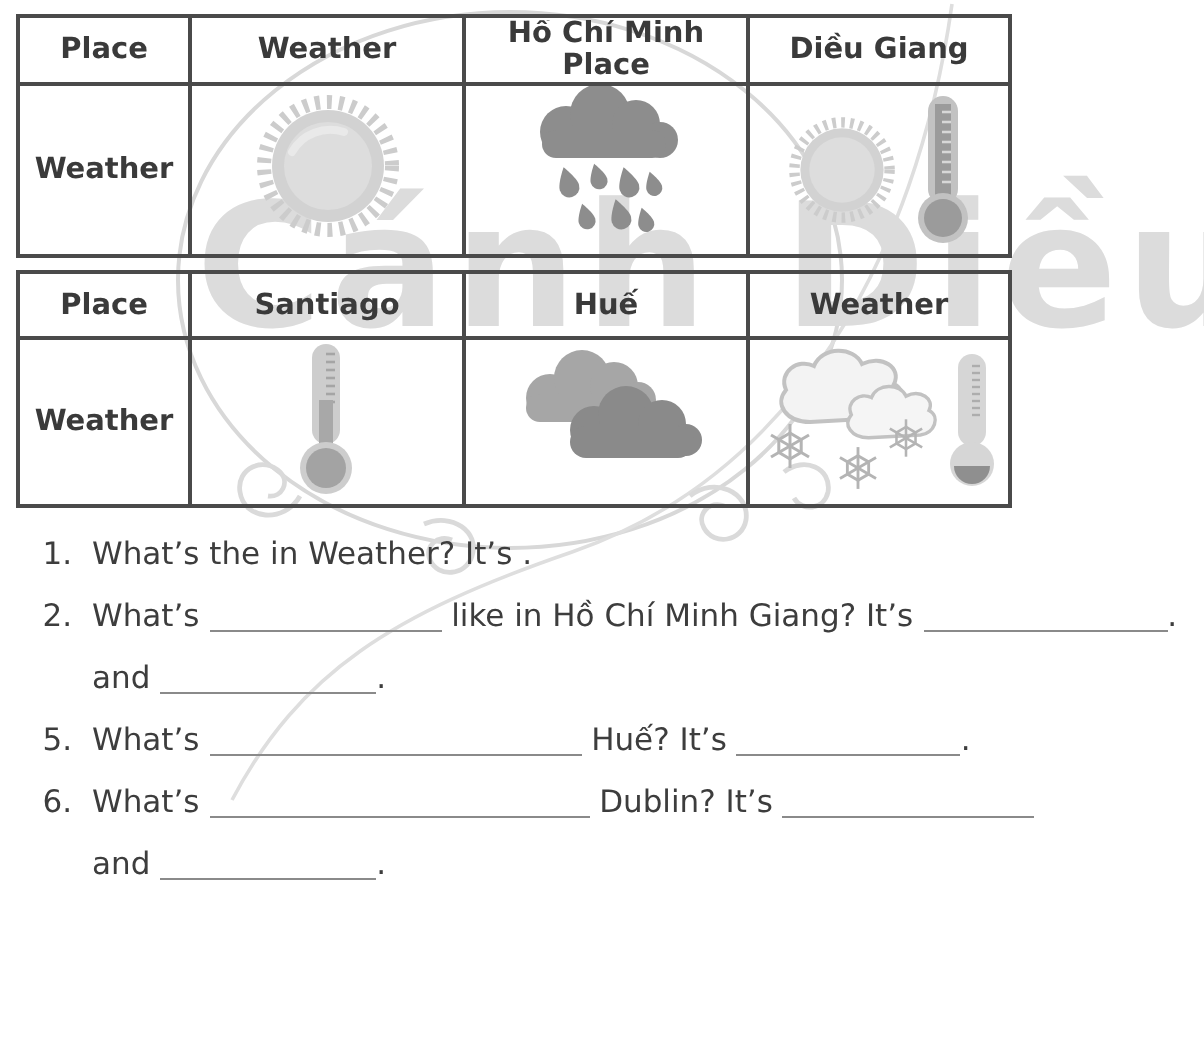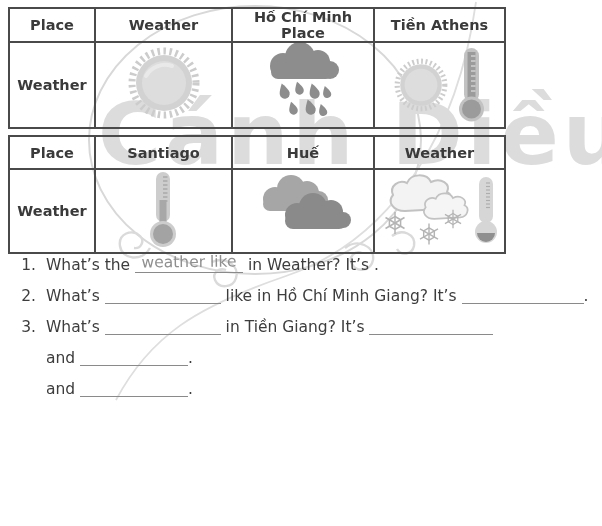--- a/index.html
+++ b/index.html
@@ -22,21 +22,21 @@
     background:transparent;
   }
   table.wtable td{
     border:2px solid #4a4a4a;text-align:center;vertical-align:middle;
     padding:0;overflow:hidden;
   }
   td.lbl{font-weight:bold;font-size:14.5px;color:#3a3a3a;border-radius:14px;}
   td.icon-cell{background:transparent;}
   .icon-pair{display:flex;align-items:center;justify-content:center;gap:6px;}
   
-  #questions{position:absolute;left:10px;top:250px;width:588px;z-index:1;}
+  #questions{position:absolute;left:10px;top:262px;width:588px;z-index:1;}
   .q-line{height:31px;line-height:31px;white-space:nowrap;font-size:15.5px;}
   .q-num{display:inline-block;width:26px;text-align:right;margin-right:10px;}
   .blank{
     display:inline-block;position:relative;height:20px;
     border-bottom:1.6px solid #8a8a8a;vertical-align:-3px;
   }
   .answer{
     position:absolute;left:0;right:0;bottom:2px;
     text-align:center;color:#8f8f8f;font-size:15.5px;line-height:16px;
     transform:rotate(-0.6deg);
@@ -64,21 +64,21 @@
       <col style="width:86px">
       <col style="width:137px">
       <col style="width:142px">
       <col style="width:131px">
     </colgroup>
   <tbody>
       <tr style="height:33px">
     <td class="lbl">Place</td>
     <td class="lbl">Weather</td>
     <td class="lbl">Hồ Chí Minh Place</td>
-    <td class="lbl">Tiền Athens</td>
+    <td class="lbl">Diều Giang</td>
   </tr>
   <tr style="height:84px">
     <td class="lbl">Weather</td>
     <td class="icon-cell">
       <svg width="78" height="78" viewBox="0 0 78 78">
         <circle cx="39" cy="39" r="32" fill="none" stroke="#cccccc" stroke-width="7" stroke-dasharray="2.5 3.5"></circle>
         <circle cx="39" cy="39" r="28" fill="#d2d2d2"></circle>
         <circle cx="39" cy="39" r="22" fill="#dddddd"></circle>
         <path d="M21 32 a22 22 0 0 1 26-10" stroke="#e9e9e9" stroke-width="4" fill="none" stroke-linecap="round"></path>
       </svg>
@@ -217,18 +217,19 @@
           <circle cx="7" cy="55" r="11" fill="#d6d6d6"></circle>
           <path d="M-2,56 a9,9 0 0 0 18,0 Z" fill="#8f8f8f"></path>
         </g>
       </svg>
     </td>
   </tr>
 </tbody>
   </table>
 
 <div id="questions">
-    <div class="q-line"><span class="q-num">1.</span><span><span>What’s the </span><span class="blank" style="width: 108px;"><span class="answer">weather like</span></span><span> in Weather? It’s </span><span>.</span></span></div>
+    <div class="q-line"><span class="q-num">1.</span><span><span>What’s the </span><span> in Weather? It’s </span><span>.</span></span></div>
     <div class="q-line"><span class="q-num">2.</span><span><span>What’s </span><span class="blank" style="width: 116px;"></span><span> like in Hồ Chí Minh Giang? It’s </span><span class="blank" style="width: 122px;"></span><span>.</span></span></div>
-    <div class="q-line"><span class="q-num">3.</span><span><span>What’s </span><span class="blank" style="width: 116px;"></span><span> in Tiền Giang? It’s </span><span class="blank" style="width: 124px;"></span></span></div>
     <div class="q-line"><span class="q-num"></span><span><span>and </span><span class="blank" style="width: 108px;"></span><span>.</span></span></div>
+    <div class="q-line"><span class="q-num">5.</span><span><span>What’s </span><span class="blank" style="width: 186px;"></span><span> Huế? It’s </span><span class="blank" style="width: 112px;"></span><span>.</span></span></div>
+    <div class="q-line"><span class="q-num">6.</span><span><span>What’s </span><span class="blank" style="width: 190px;"></span><span> Dublin? It’s </span><span class="blank" style="width: 126px;"></span></span></div>
     <div class="q-line"><span class="q-num"></span><span><span>and </span><span class="blank" style="width: 108px;"></span><span>.</span></span></div>
   </div>
 
 </body></html>

